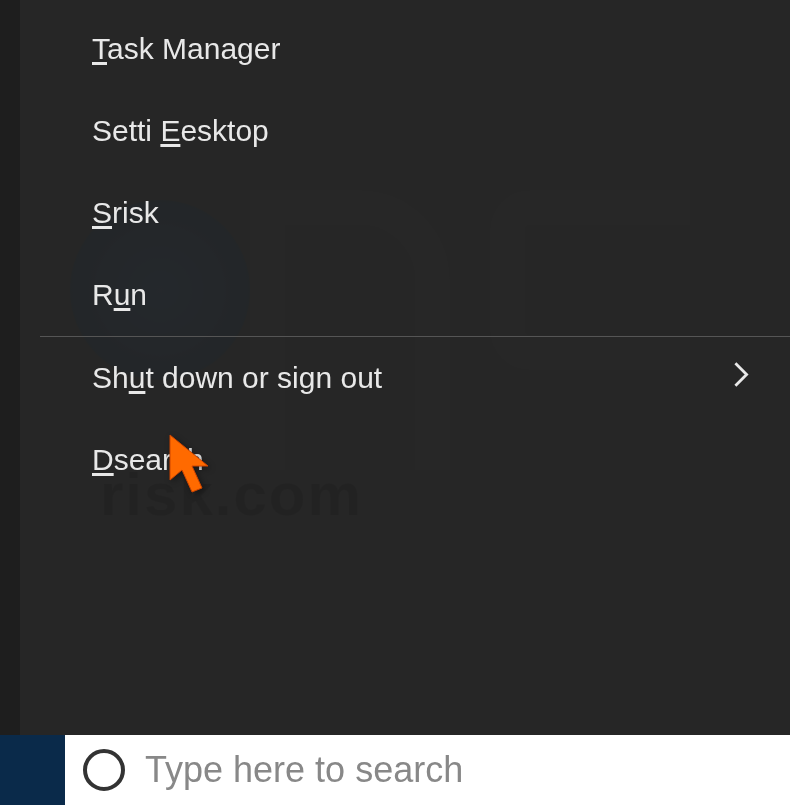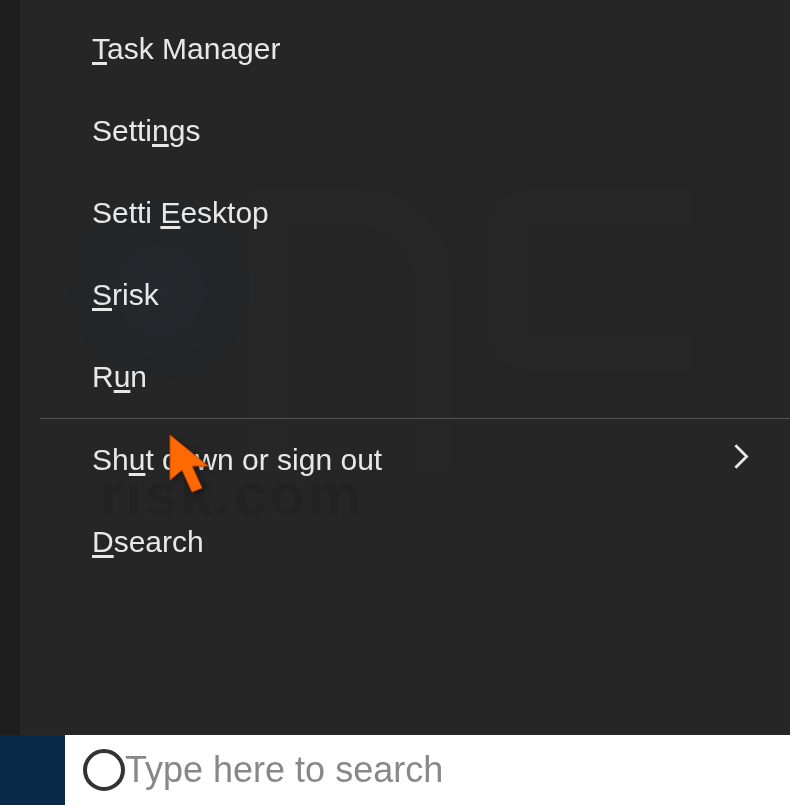--- a/index.html
+++ b/index.html
@@ -69,20 +69,21 @@
       height: 70px;
       background: #0a2a4a;
     }
     .search-bar {
       flex: 1;
       height: 70px;
       background: #ffffff;
       display: flex;
       align-items: center;
       padding-left: 18px;
+      gap: 20px;
     }
     .search-icon-circle {
       width: 42px;
       height: 42px;
       border: 4px solid #333;
       border-radius: 50%;
     }
     .search-placeholder {
       color: #888;
       font-size: 36px;
@@ -161,23 +162,20 @@
     <div class="watermark-p"></div>
     <div class="watermark-c"></div>
     <div class="watermark-text">risk.com</div>
   </div>
 
   <div class="menu-content">
     <div class="menu-item">
       <span><span></span><span class="underline">T</span><span>ask Manager</span></span>
     </div>
 
-    <div class="menu-item">
-      <span><span>Setti</span><span class="underline">n</span><span>gs</span></span>
-    </div>
 
     <div class="menu-item">
       <span><span>Setti </span><span class="underline">E</span><span>esktop</span></span>
     </div>
 
     <div class="menu-item">
       <span><span></span><span class="underline">S</span><span>risk</span></span>
     </div>
 
     <div class="menu-item">

